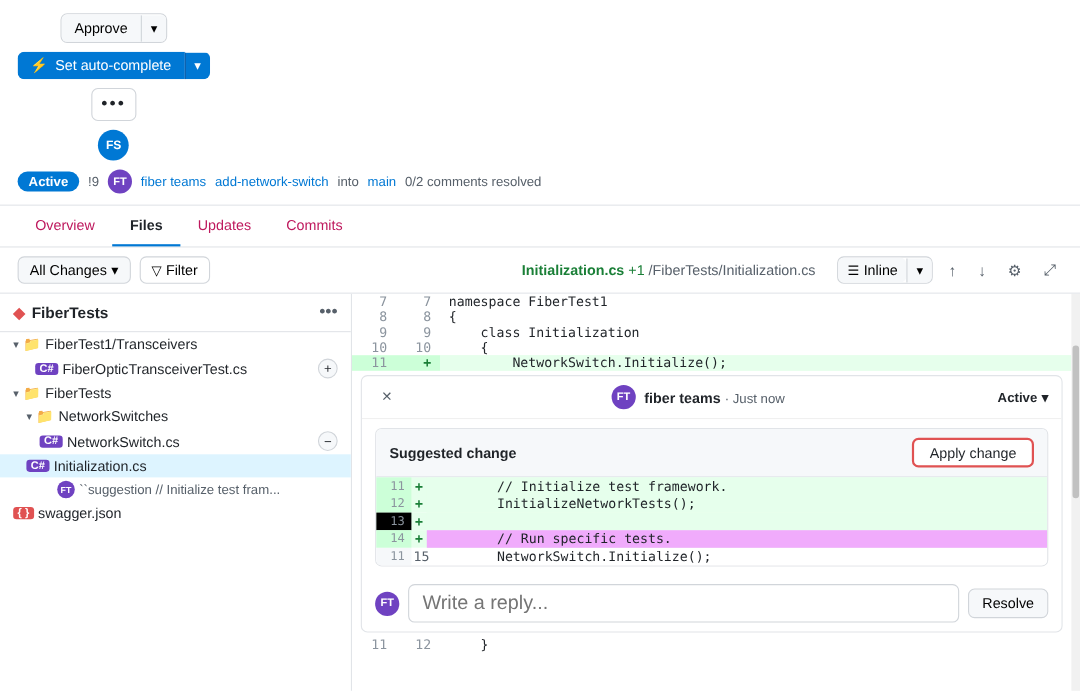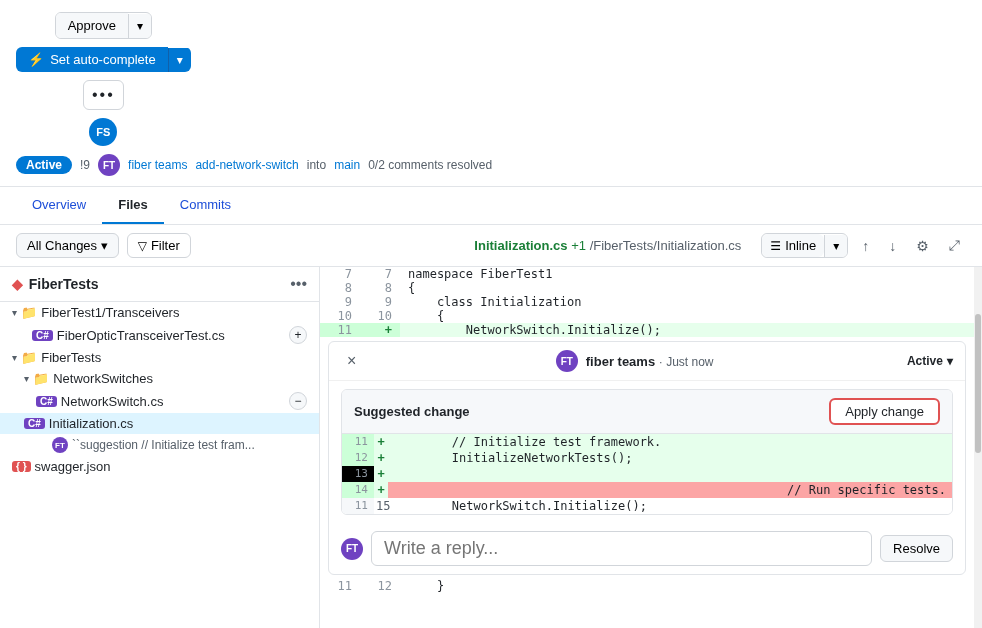--- a/index.html
+++ b/index.html
@@ -15,21 +15,21 @@
     .btn-more { background: none; border: 1px solid #d1d5da; border-radius: 6px; padding: 5px 8px; cursor: pointer; color: #1f2328; }
 
     .header-meta { display: flex; align-items: center; gap: 8px; padding-bottom: 10px; font-size: 12px; color: #57606a; }
     .badge-active { background: #0078d4; color: #fff; border-radius: 20px; padding: 2px 10px; font-size: 12px; font-weight: 600; }
     .avatar-ft { width: 22px; height: 22px; border-radius: 50%; background: #6f42c1; color: #fff; display: flex; align-items: center; justify-content: center; font-size: 10px; font-weight: 700; flex-shrink: 0; }
     .avatar-fs { width: 28px; height: 28px; border-radius: 50%; background: #0078d4; color: #fff; display: flex; align-items: center; justify-content: center; font-size: 11px; font-weight: 700; flex-shrink: 0; }
     .link-blue { color: #0078d4; text-decoration: none; }
 
     
     .nav-tabs { display: flex; gap: 0; border-bottom: 1px solid #e1e4e8; padding: 0 16px; }
-    .nav-tab { padding: 10px 16px; font-size: 13px; cursor: pointer; color: #1d4ed8; border-bottom: 2px solid transparent; text-decoration: none; }
+    .nav-tab { padding: 10px 16px; font-size: 13px; cursor: pointer; color: #be185d; border-bottom: 2px solid transparent; text-decoration: none; }
     .nav-tab.active { color: #1f2328; border-bottom: 2px solid #0078d4; font-weight: 600; }
     .btn-all-changes { background: #f6f8fa; border: 1px solid #d1d5da; border-radius: 6px; padding: 4px 10px; font-size: 13px; cursor: pointer; display: flex; align-items: center; gap: 4px; }
     .btn-filter { background: none; border: 1px solid #d1d5da; border-radius: 6px; padding: 4px 10px; font-size: 13px; cursor: pointer; display: flex; align-items: center; gap: 4px; }
     .btn-inline { background: #f6f8fa; border: 1px solid #d1d5da; border-radius: 6px; padding: 4px 10px; font-size: 13px; cursor: pointer; display: flex; align-items: center; gap: 4px; }
     .btn-nav-arrow { background: none; border: none; padding: 4px 6px; cursor: pointer; font-size: 14px; color: #57606a; }
     .btn-settings { background: none; border: none; padding: 4px 6px; cursor: pointer; font-size: 14px; color: #57606a; }
     .btn-expand { background: none; border: none; padding: 4px 6px; cursor: pointer; font-size: 14px; color: #57606a; }
 
     
     .sidebar { width: 320px; flex-shrink: 0; border-right: 1px solid #e1e4e8; overflow-y: auto; }
@@ -126,20 +126,21 @@
     <a class="link-blue" href="#">add-network-switch</a>
     <span>into</span>
     <a class="link-blue" href="#">main</a>
     <span>0/2 comments resolved</span>
   </div>
 </div>
 
 <div class="nav-tabs">
   <a class="nav-tab" href="#">Overview</a>
   <a class="nav-tab active" href="#">Files</a>
+  <a class="nav-tab" href="#">Updates</a>
   <a class="nav-tab" href="#">Commits</a>
 </div>
 
 <div class="files-layout">
 
   <div class="files-toolbar">
     <button class="btn-all-changes">
       <span>All Changes</span>
       <span>▾</span>
     </button>
@@ -287,21 +288,21 @@
               <span class="sug-code" style="background:#e6ffec;">        InitializeNetworkTests();</span>
             </div>
             <div class="suggested-line sug-added">
               <span class="sug-num" style="background:#000000;">13</span>
               <span class="sug-plus sug-plus-green">+</span>
               <span class="sug-code" style="background:#e6ffec;"></span>
             </div>
             <div class="suggested-line sug-added">
               <span class="sug-num" style="background:#ccffd8;">14</span>
               <span class="sug-plus sug-plus-green">+</span>
-              <span class="sug-code" style="background:#fca5a5;text-align:right;">        // Run specific tests.</span>
+              <span class="sug-code" style="background:#f0abfc;">        // Run specific tests.</span>
             </div>
             <div class="suggested-line sug-normal">
               <span class="sug-num">11</span>
               <span class="sug-plus" style="color:#57606a;">15</span>
               <span class="sug-code">        NetworkSwitch.Initialize();</span>
             </div>
           </div>
         </div>
 
         <div class="reply-area">

